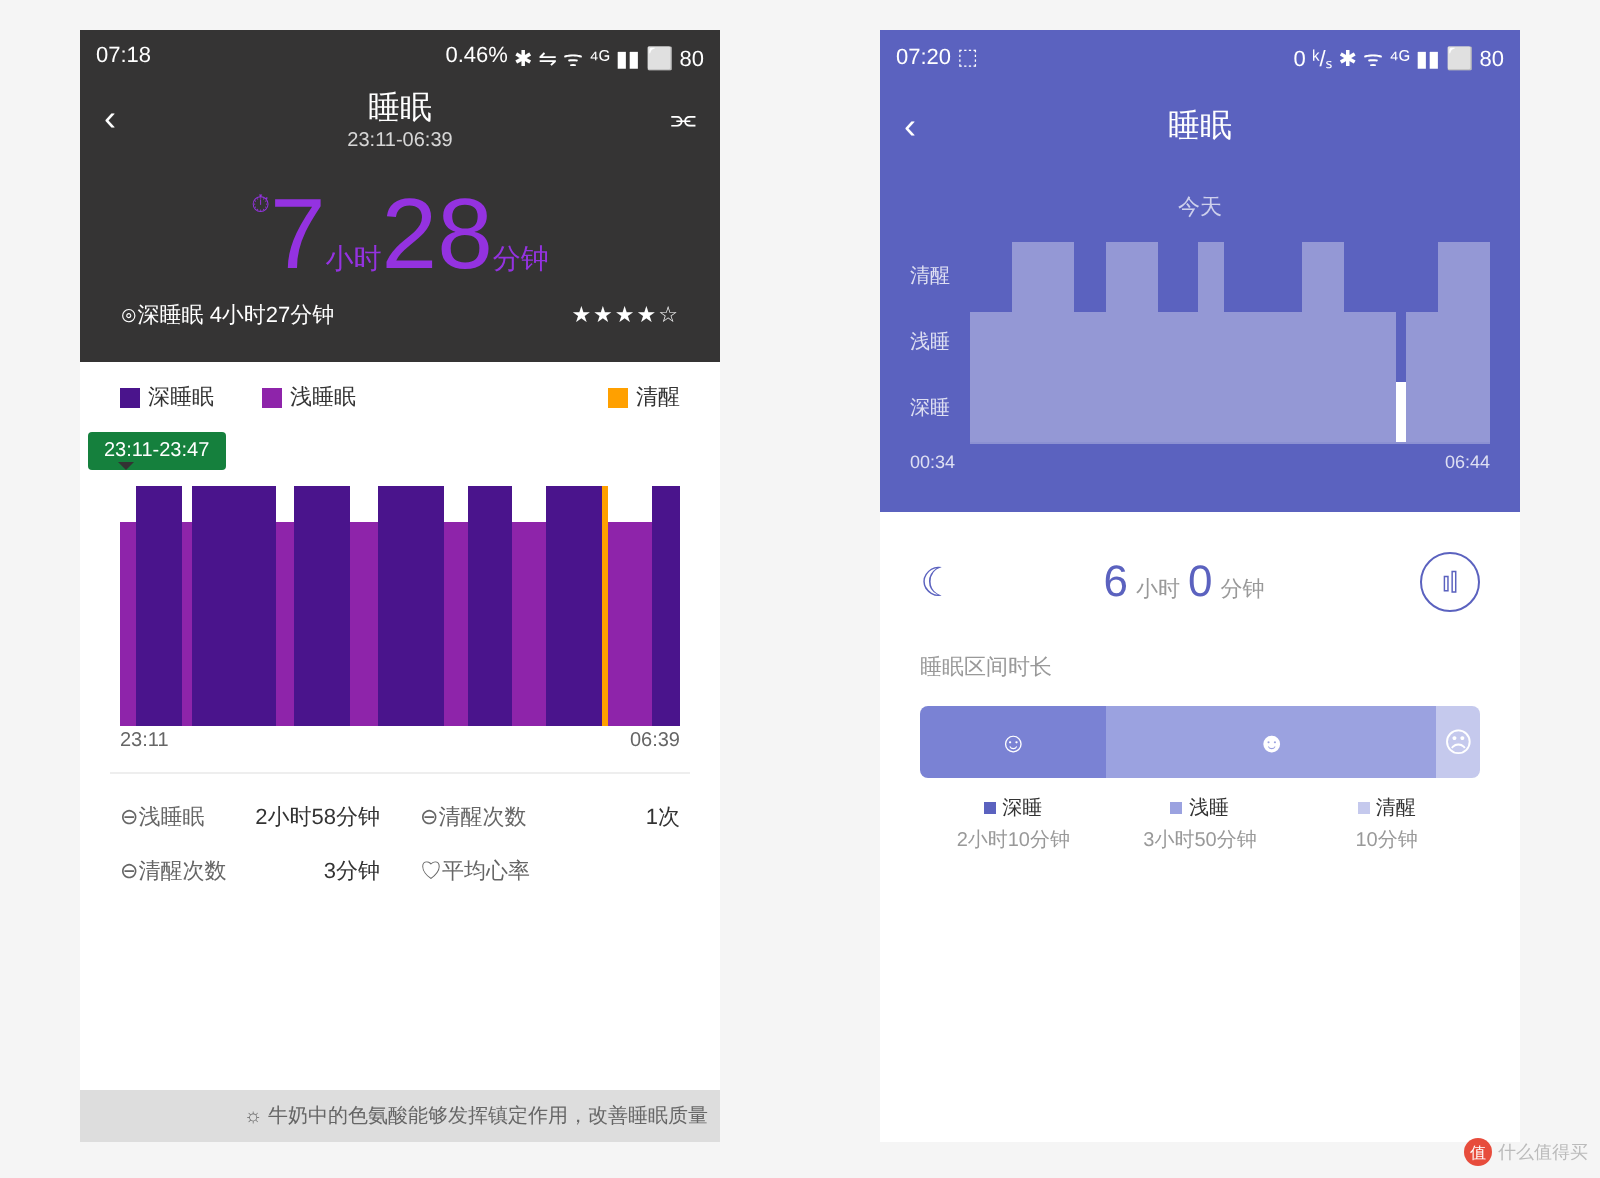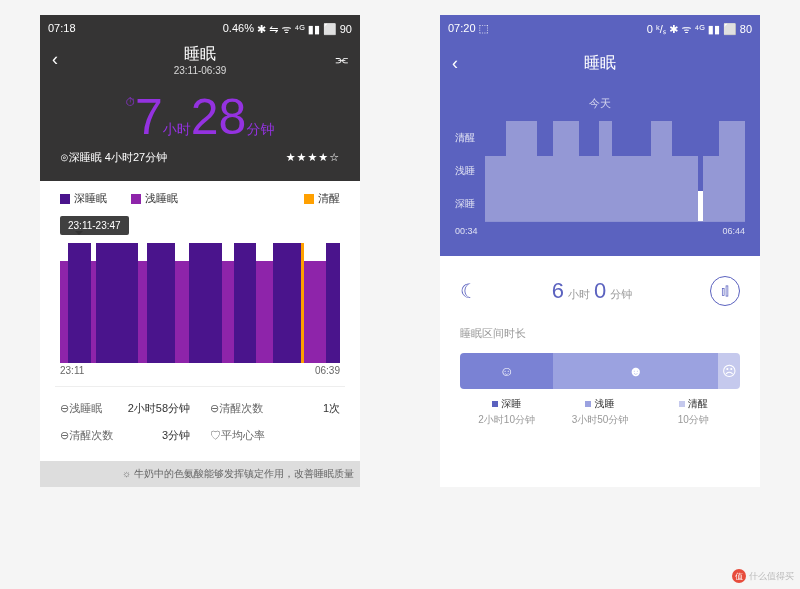--- a/index.html
+++ b/index.html
@@ -1,37 +1,37 @@
 <!DOCTYPE html>
 <html><head>
 <meta charset="utf-8">
 <style>
 body{margin:0;background:#f5f5f5;font-family:-apple-system,"PingFang SC",sans-serif;width:800px;height:589px;display:flex;gap:80px;padding:15px 40px;box-sizing:border-box}
-.phone{width:320px;height:472px;background:#fff;overflow:hidden;position:relative;font-size:11px;color:#333}
+.phone{width:320px;height:556px;background:#fff;overflow:hidden;position:relative;font-size:11px;color:#333}
 .status{display:flex;justify-content:space-between;align-items:center;padding:4px 8px;font-size:11px;height:18px}
 .status.dark{background:#353434;color:#fff}
 .status.light{background:#5b62bf;color:#fff}
 .icons{display:flex;gap:3px;align-items:center}
 .hdr{display:flex;align-items:center;padding:8px 12px;position:relative}
 .hdr.dark{background:#353434;color:#fff}
 .hdr.light{background:#5b62bf;color:#fff;padding:12px}
 .back{font-size:18px;cursor:pointer}
 .title-box{position:absolute;left:50%;transform:translateX(-50%);text-align:center}
 .title{font-size:16px}
 .subtitle{font-size:10px;opacity:.8}
 .share{margin-left:auto;font-size:14px}
 .hero{background:#353434;color:#fff;text-align:center;padding:10px 0 12px;position:relative}
 .big-time{color:#9432e0;font-size:50px;font-weight:300}
 .big-time .sm{font-size:14px}
 .deep-row{display:flex;justify-content:space-between;align-items:center;padding:4px 20px;font-size:11px}
 .stars{letter-spacing:1px}
 .legend{display:flex;gap:24px;padding:10px 20px;font-size:11px;background:#fff}
 .legend span{display:flex;align-items:center;gap:4px}
 .sw{width:10px;height:10px;display:inline-block}
-.tooltip{background:#404040;color:#fff;padding:4px 8px;font-size:10px;display:inline-block;margin-left:20px;border-radius:2px;position:relative}
+.tooltip{background:#15803d;color:#fff;padding:4px 8px;font-size:10px;display:inline-block;margin-left:4px;border-radius:2px;position:relative}
 .tooltip:after{content:"";position:absolute;bottom:-4px;left:15px;border:4px solid transparent;border-top-color:#333}
 .chart1{height:120px;margin:8px 20px 0;display:flex;align-items:flex-end;position:relative}
 .bar1{flex:1}
 .times{display:flex;justify-content:space-between;padding:2px 20px 10px;font-size:10px;color:#666}
 .divider{height:1px;background:#eee;margin:0 15px}
 .stats{padding:8px 20px;font-size:11px}
 .stat-row{display:flex;padding:6px 0}
 .stat-row>div{flex:1;display:flex;justify-content:space-between}
 .stat-row>div:first-child{margin-right:20px}
 .stat-label{color:#666}
@@ -60,21 +60,21 @@
 .wm-circle{width:14px;height:14px;border-radius:50%;background:#e74c3c;color:#fff;display:flex;align-items:center;justify-content:center;font-size:8px}
 </style>
 </head>
 <body>
 
 <div class="phone">
   <div class="status dark">
     <span>07:18</span>
     <span class="icons">
         <span>0.46% </span>
-        <span>✱ ⇋ ᯤ ⁴ᴳ ▮▮ ⬜ 90</span>
+        <span>✱ ⇋ ᯤ ⁴ᴳ ▮▮ ⬜ 80</span>
       </span>
   </div>
   <div class="hdr dark">
     <span class="back">‹</span>
     <div class="title-box">
       <div class="title">睡眠</div>
       <div class="subtitle">23:11-06:39</div>
     </div>
     <span class="share">⫘</span>
   </div>

